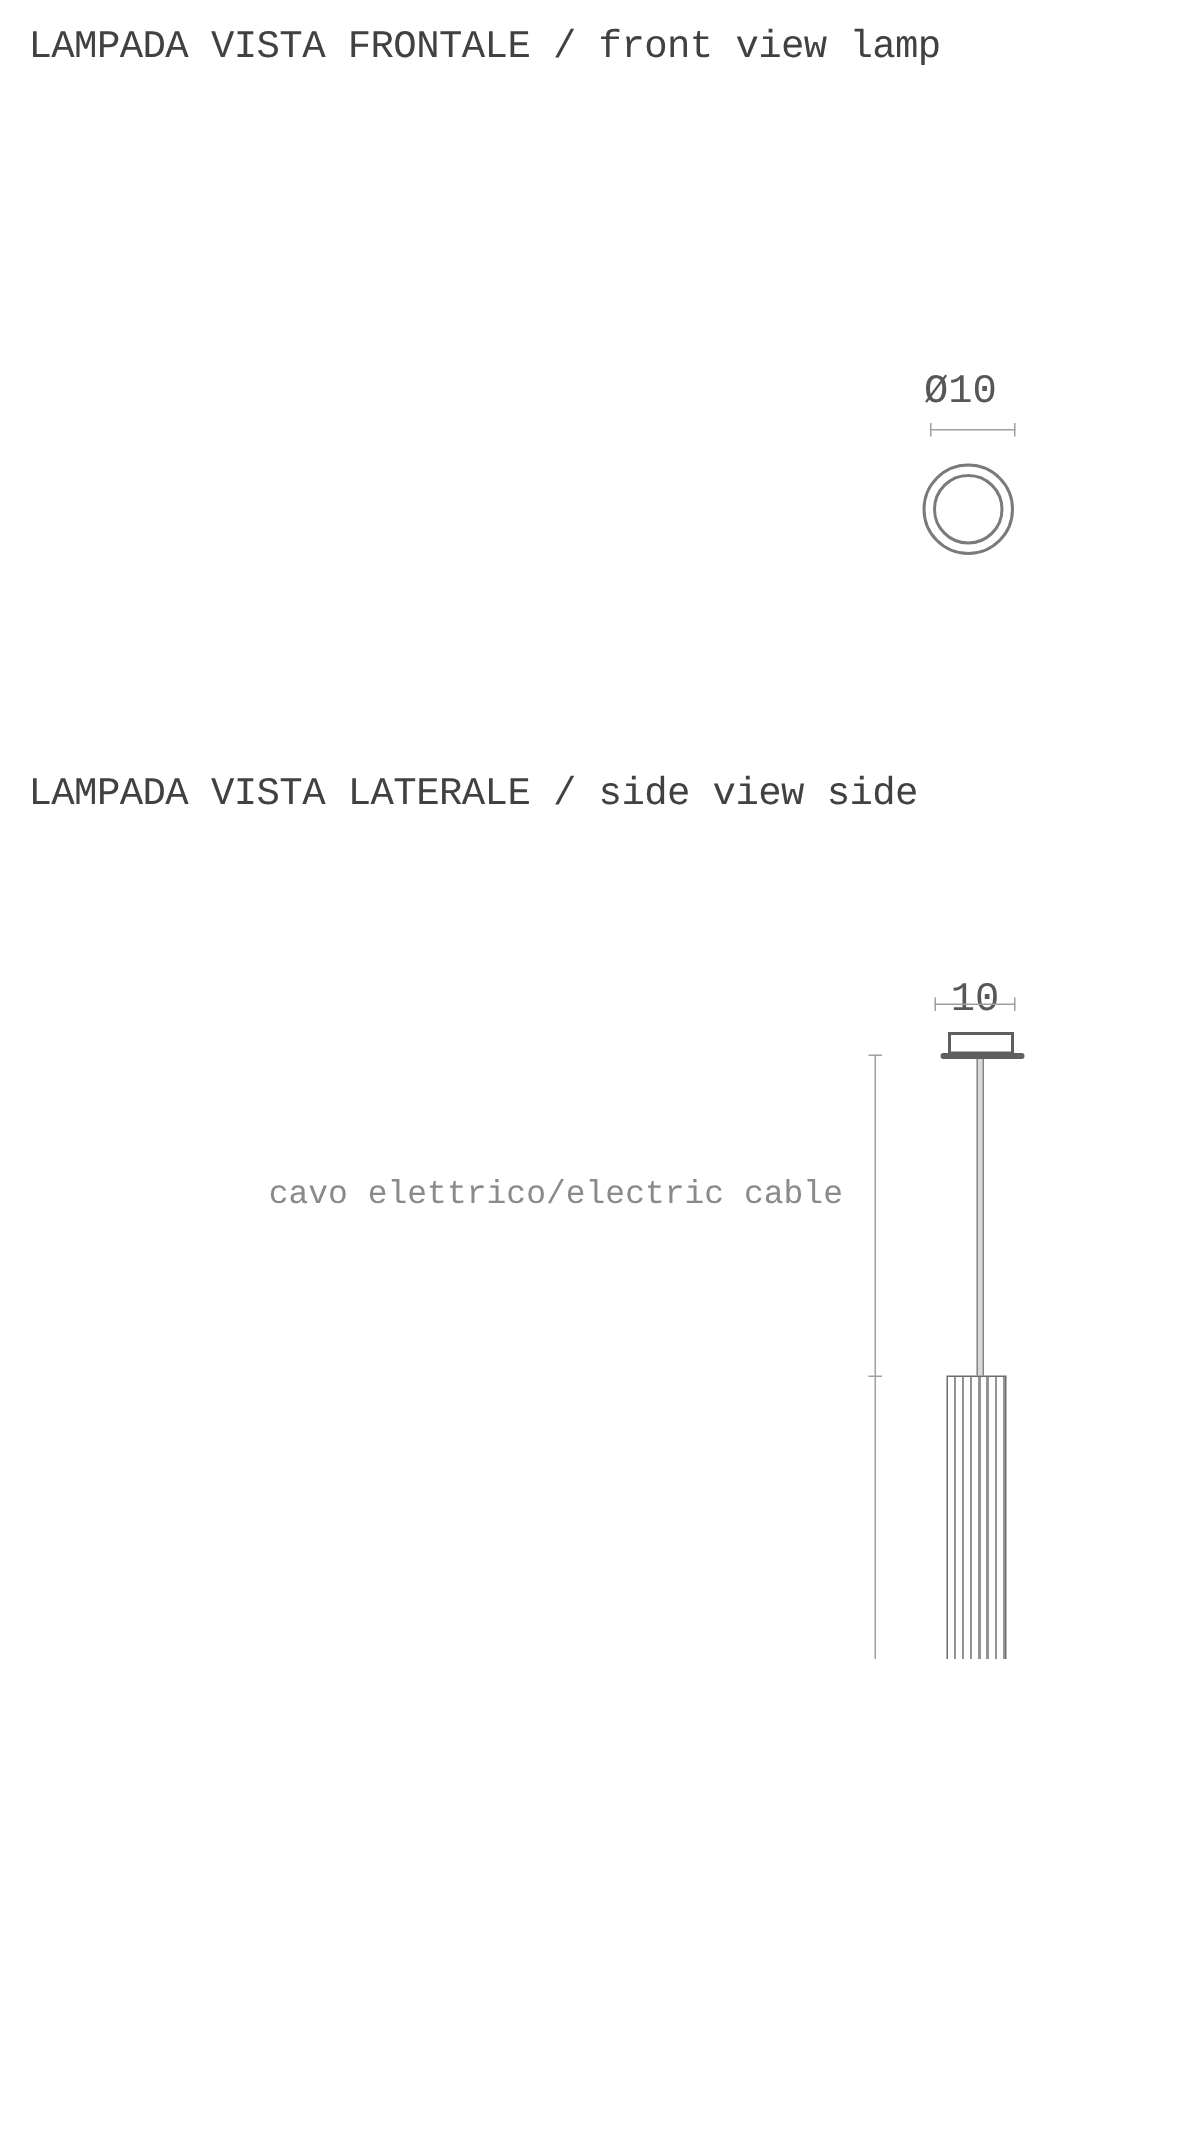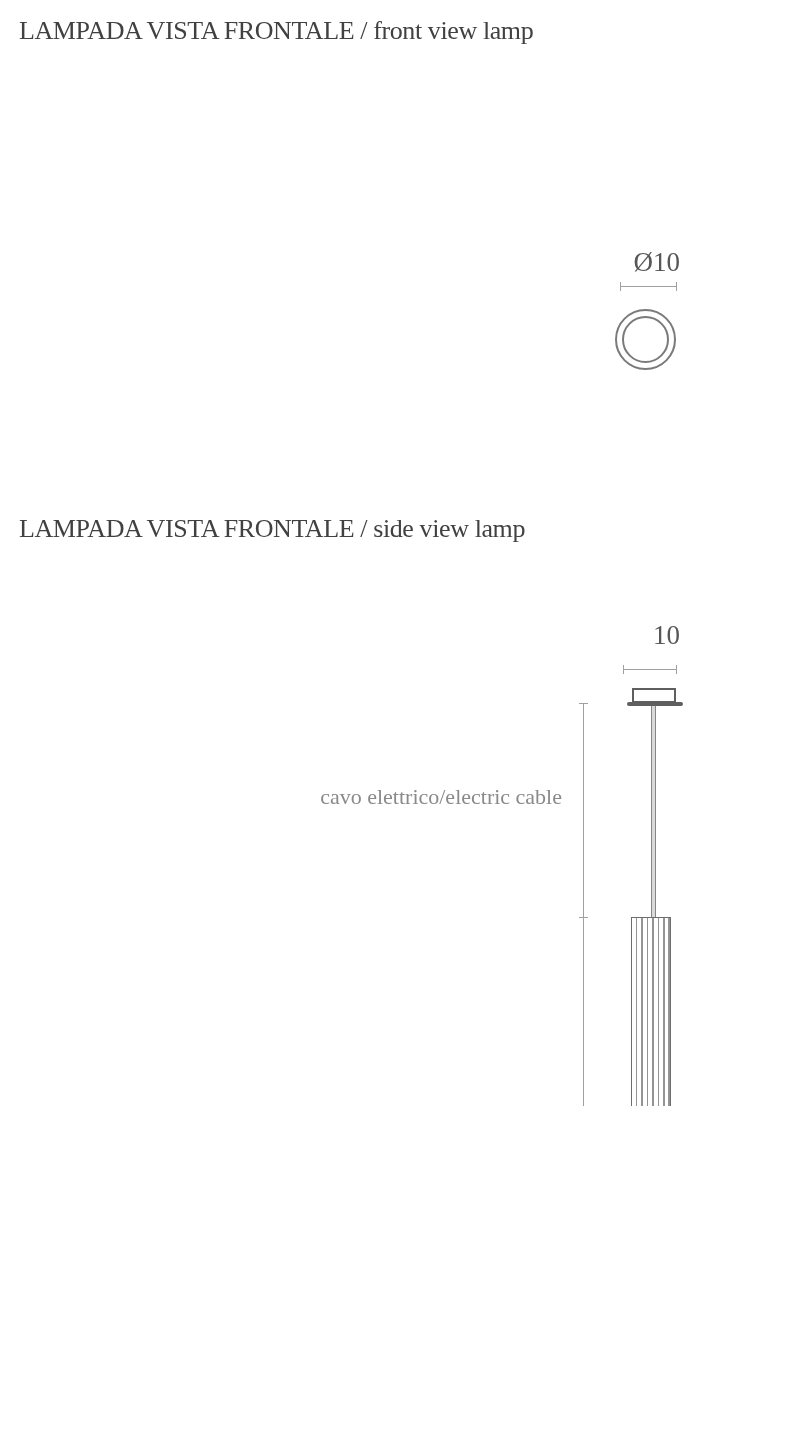--- a/index.html
+++ b/index.html
@@ -9,21 +9,21 @@
     --drawing-line:#5f5f5f;
     --rib-line:#949494;
     --dimension-line:#a0a0a0;
     --page-bg:#ffffff;
   }
   html,body{margin:0;padding:0;background:#fff;}
   .canvas{
     position:relative;
     width:788px;height:1106px;
     background:var(--page-bg);
-    font-family:Liberation Serif, serif;
+    font-family:Liberation Mono, monospace;
     overflow:hidden;
   }
   .title{
     position:absolute;left:19px;
     font-size:26px;line-height:30px;letter-spacing:-0.4px;
     color:var(--title-text);
     white-space:nowrap;
   }
   .dim-text{
     position:absolute;
@@ -83,34 +83,34 @@
         var(--rib-line) 3.9px, var(--rib-line) 5.43px);
   }
 </style>
 </head>
 <body>
 
 <div class="canvas">
 
   <div class="title" style="top:16px">LAMPADA VISTA FRONTALE / front view lamp</div>
 
-  <div class="dim-text" style="left:616px;top:247px;width:64px;text-align:right">Ø10</div>
+  <div class="dim-text" style="left:616px;top:247px;width:64px;text-align:left">Ø10</div>
 
   <div class="hdim" style="left:620px;top:286px;width:57px">
     <i class="tick t-left"></i>
     <i class="tick t-right"></i>
   </div>
 
   <div class="ring-outer">
     <div class="ring-inner"></div>
   </div>
 
-  <div class="title" style="top:514px">LAMPADA VISTA FRONTALE / side view lamp</div>
+  <div class="title" style="top:514px">LAMPADA VISTA LATERALE / side view side</div>
 
-  <div class="dim-text" style="left:620px;top:620px;width:60px;text-align:right">10</div>
+  <div class="dim-text" style="left:620px;top:652px;width:60px;text-align:center">10</div>
 
   <div class="hdim" style="left:623px;top:669px;width:54px">
     <i class="tick t-left"></i>
     <i class="tick t-right"></i>
   </div>
 
   <div class="canopy-box"></div>
 
   <div class="canopy-plate"></div>
 

